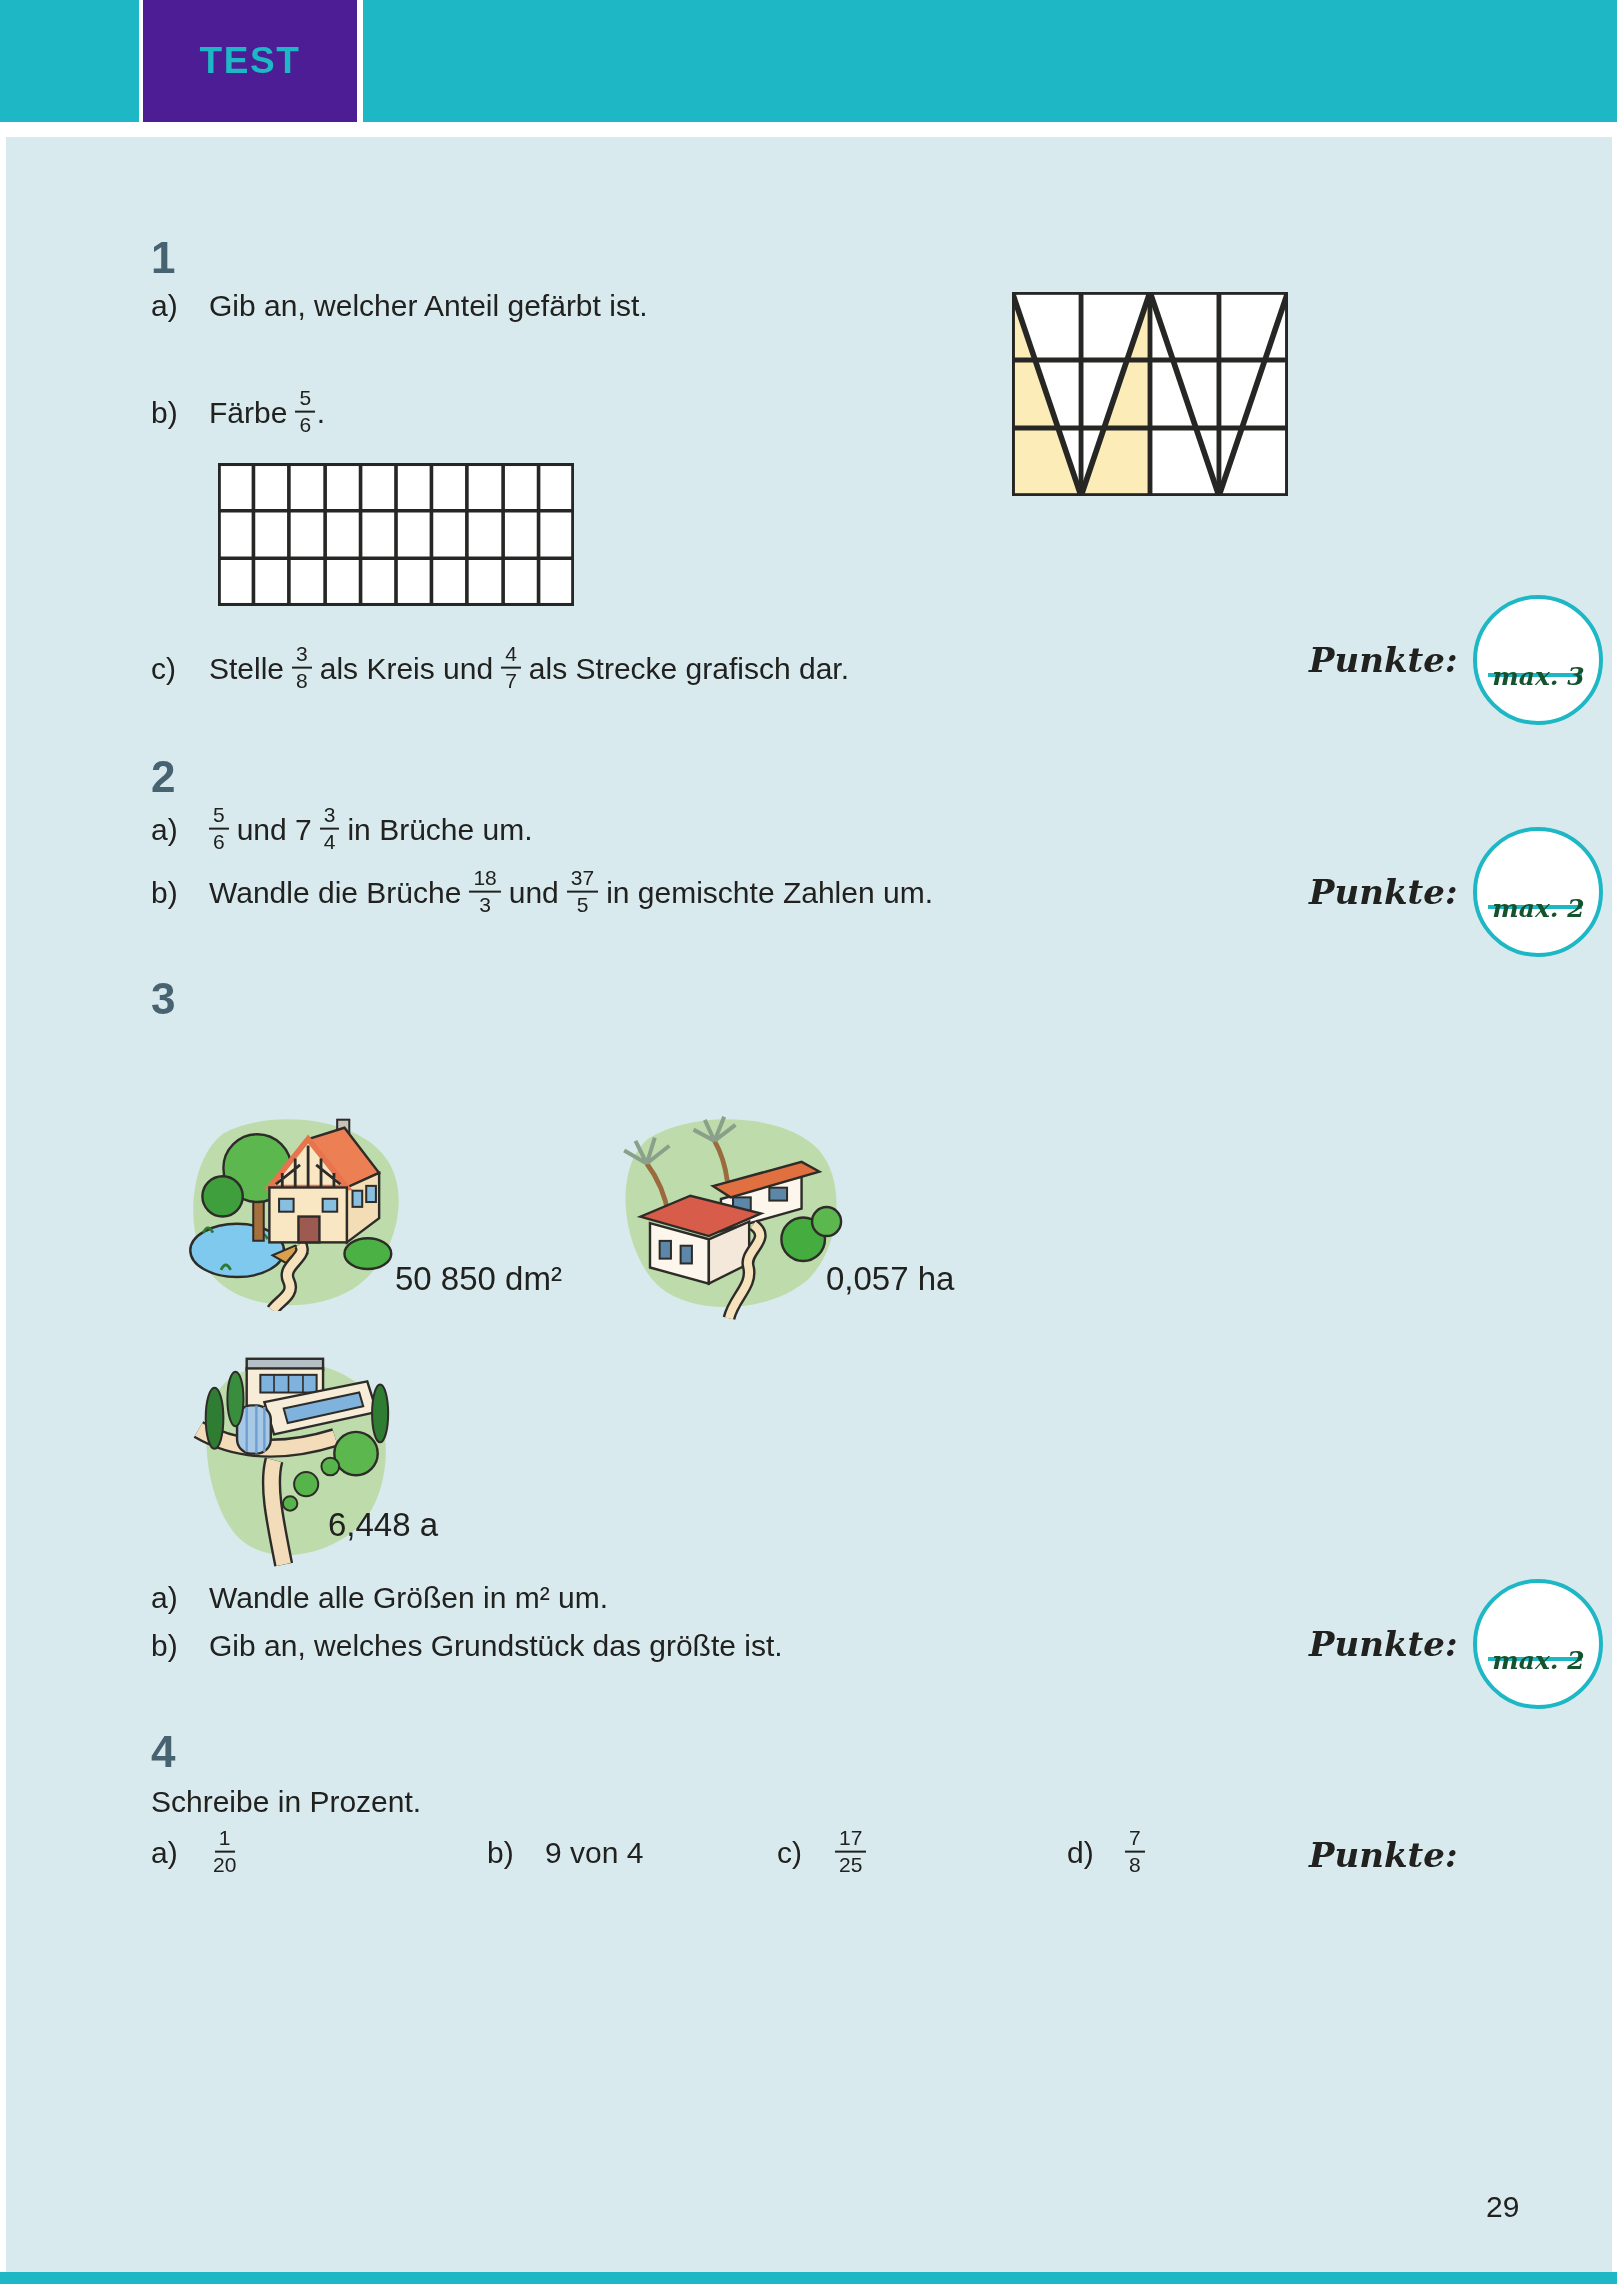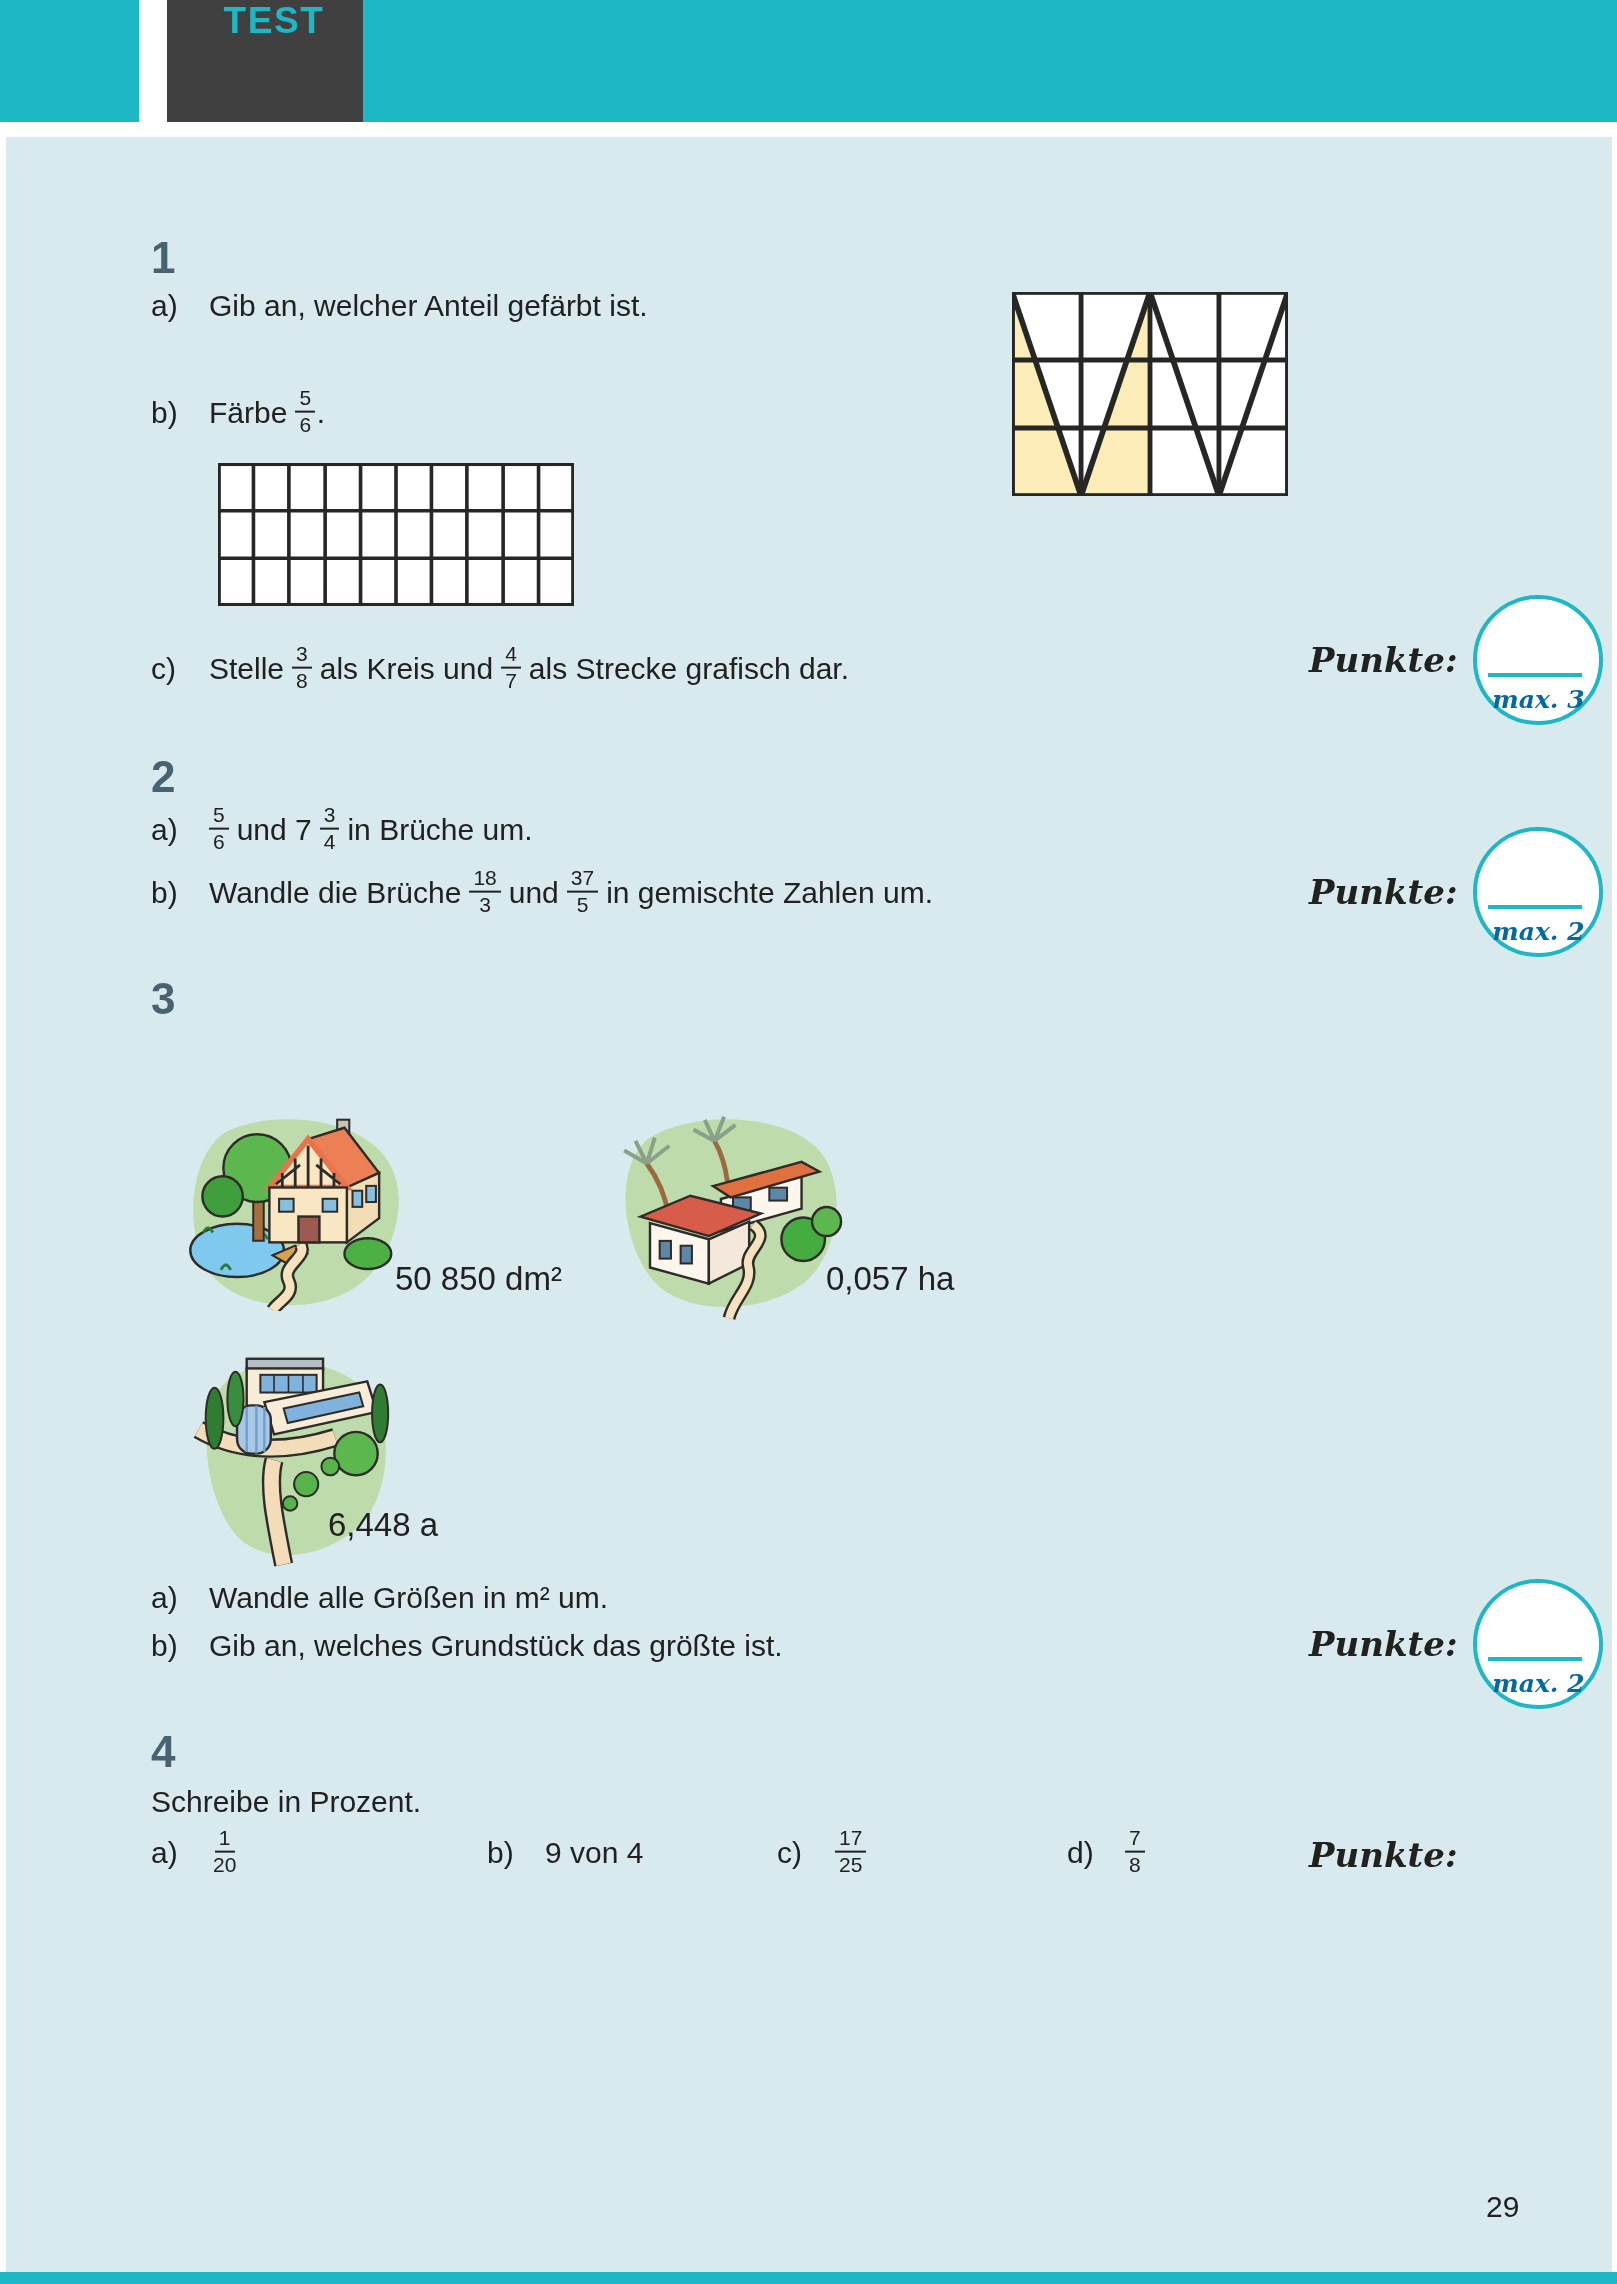--- a/index.html
+++ b/index.html
@@ -3,22 +3,22 @@
 <meta charset="utf-8">
 <style>
   html,body{margin:0;padding:0;background:#ffffff;}
   .page{position:relative;width:1618px;height:2284px;background:#ffffff;overflow:hidden;
         font-family:"Liberation Sans",sans-serif;color:#21211f;}
 
   
   .hbar{position:absolute;top:0;height:122px;background:#1db7c5;}
   .hbar.left{left:0;width:139px;}
   .hbar.right{left:363px;right:0;}
-  .htab{position:absolute;top:0;left:143px;width:214px;height:122px;background:#404040;
-        display:flex;align-items:flex-start;justify-content:center;margin-left:24px;}
+  .htab{position:absolute;top:0;left:143px;width:214px;height:122px;background:#4c1d95;
+        display:flex;align-items:center;justify-content:center;}
   .htab span{font-size:37px;font-weight:bold;letter-spacing:1.6px;color:#1db7c5;}
 
   
   .content-bg{position:absolute;top:137px;left:6.4px;right:6.4px;bottom:12px;background:#d9eaee;}
   .bottom-bar{position:absolute;left:0;right:0;bottom:0;height:12px;background:#1db7c5;}
 
   
   .tasknum{position:absolute;transform:translateY(-50%);font-size:44px;font-weight:bold;color:#476271;}
   .row{position:absolute;transform:translateY(-50%);display:flex;align-items:center;gap:8px;
        font-size:30px;white-space:nowrap;}
@@ -29,21 +29,21 @@
   .frac .den{padding:0 4px;}
   .arealabel{position:absolute;transform:translateY(-50%);font-size:33px;}
 
   
   .punkte{position:absolute;left:1309px;transform:translateY(-50%);display:flex;align-items:center;gap:16px;}
   .script{font-family:"DejaVu Serif",serif;font-style:italic;font-weight:700;}
   .punkte-label{font-size:34px;color:#21211f;}
   .punkte-circle{position:relative;width:122px;height:122px;border:4.8px solid #1db7c5;border-radius:50%;
                  background:#ffffff;flex:none;}
   .punkte-line{position:absolute;left:10.5px;right:17.7px;top:74px;height:4px;background:#1db7c5;}
-  .punkte-max{position:absolute;top:86px;left:0;width:100%;text-align:center;font-size:25px;color:#0369a1;}
+  .punkte-max{position:absolute;top:63px;left:0;width:100%;text-align:center;font-size:25px;color:#14532d;}
 
   .fig{position:absolute;}
   .pagenum{position:absolute;transform:translateY(-50%);font-size:30px;}
 </style>
 </head>
 <body>
 
 <div class="page">
 
   <div class="hbar left"></div>

